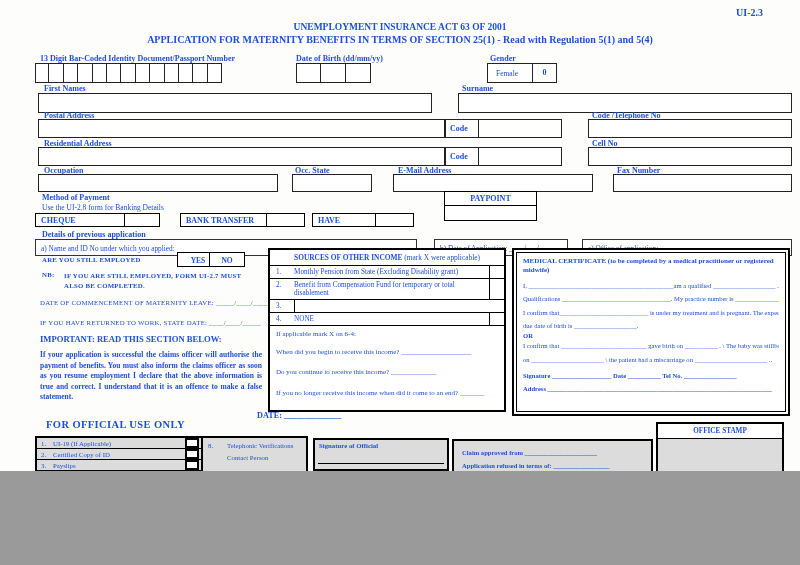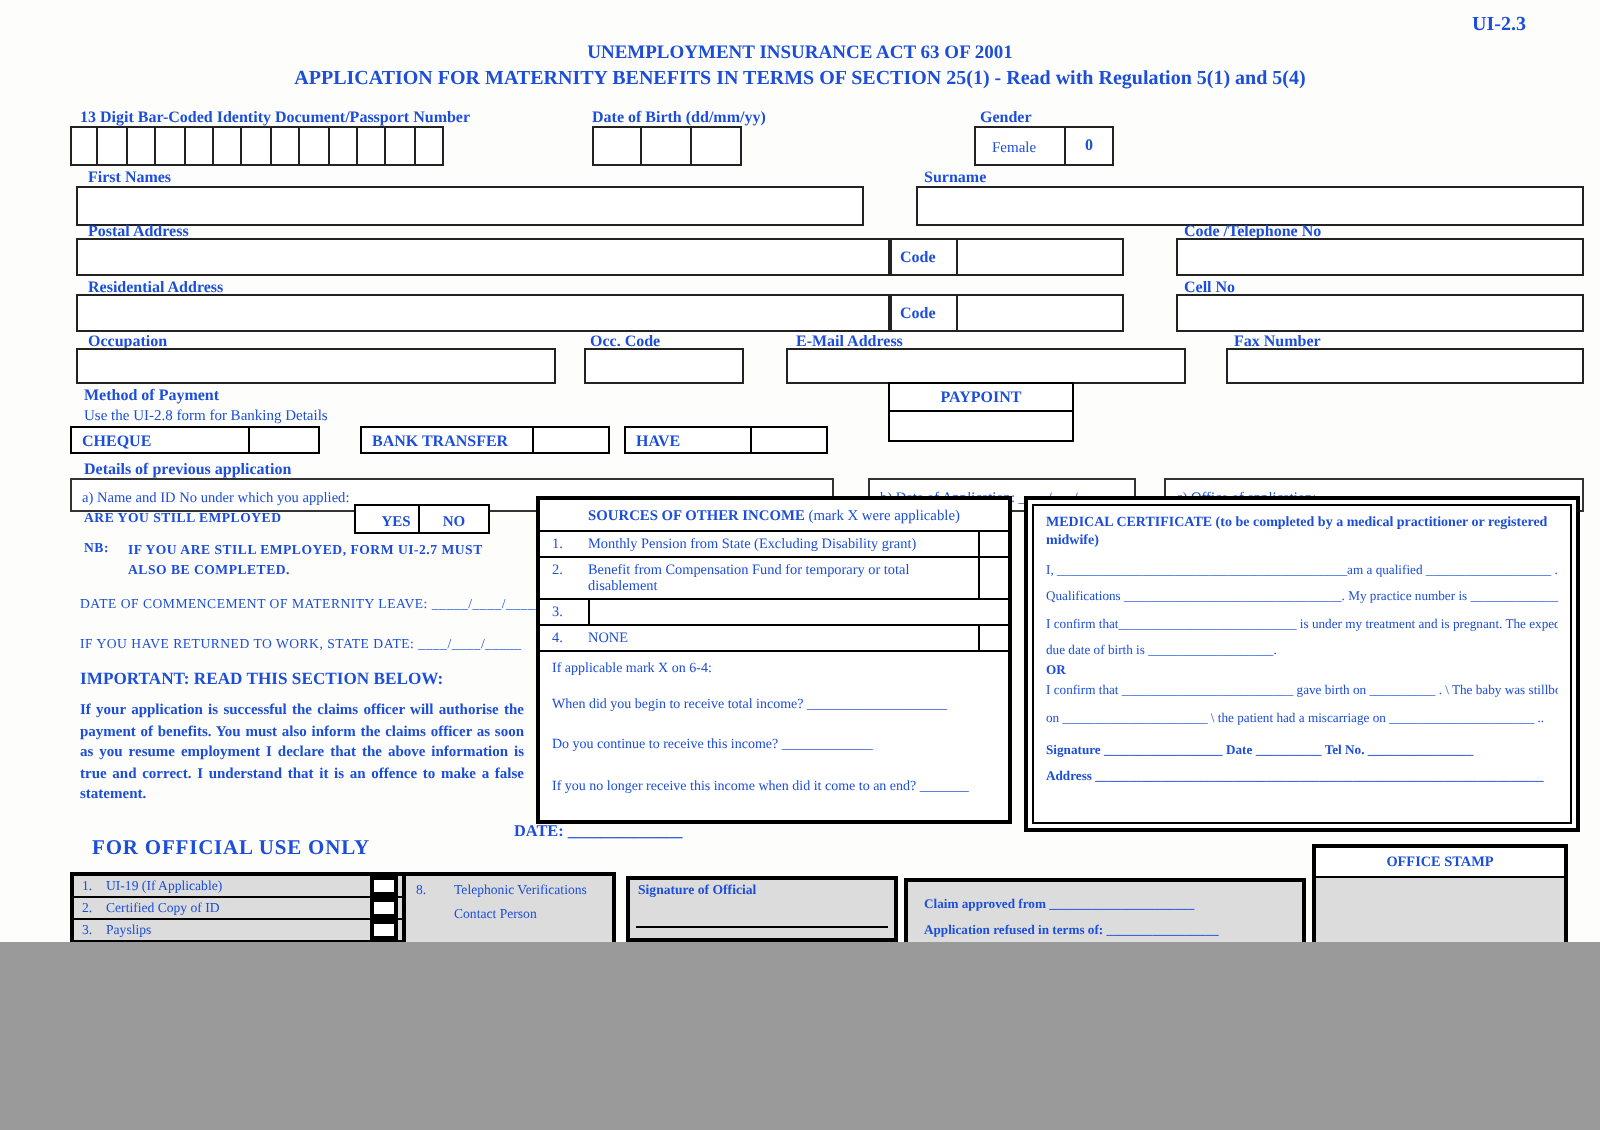--- a/index.html
+++ b/index.html
@@ -132,21 +132,21 @@
   <div class="box" style="left:38px; top:147px; width:407px; height:19px;"></div>
   <div class="codegrp" style="left:445px; top:147px; width:117px; height:19px;">
     <div class="clabel">Code</div>
     <div class="cinput"></div>
   </div>
   <div class="lbl" style="left:592px; top:140px;">Cell No</div>
   <div class="box" style="left:588px; top:147px; width:204px; height:19px;"></div>
 
   <div class="lbl" style="left:44px; top:167px;">Occupation</div>
   <div class="box" style="left:38px; top:174px; width:240px; height:18px;"></div>
-  <div class="lbl" style="left:295px; top:167px;">Occ. Code</div>
+  <div class="lbl" style="left:295px; top:167px;">Occ. State</div>
   <div class="box" style="left:292px; top:174px; width:80px; height:18px;"></div>
   <div class="lbl" style="left:398px; top:167px;">E-Mail Address</div>
   <div class="box" style="left:393px; top:174px; width:200px; height:18px;"></div>
   <div class="lbl" style="left:617px; top:167px;">Fax Number</div>
   <div class="box" style="left:613px; top:174px; width:179px; height:18px;"></div>
 
   <div class="lbl" style="left:42px; top:194px;">Method of Payment</div>
   <div class="lbl plain" style="left:42px; top:204px; font-size:7.5px;">Use the UI-2.8 form for Banking Details</div>
   <div class="chkgrp" style="left:35px; top:213px; width:125px;">
     <div class="glabel">CHEQUE</div>
@@ -197,21 +197,21 @@
       <div class="src-num">3.</div>
       <div class="src-chk"></div>
     </div>
     <div class="src-row">
       <div class="src-num">4.</div>
       <div class="src-text">NONE</div>
       <div class="src-chk"></div>
     </div>
     <div class="src-free">
       <div>If applicable mark X on 6-4:</div>
-      <div style="margin-top:10px;">When did you begin to receive total income? ____________________</div>
+      <div style="margin-top:10px;">When did you begin to receive this income? ____________________</div>
       <div style="margin-top:12px;">Do you continue to receive this income? _____________</div>
       <div style="margin-top:13px;">If you no longer receive this income when did it come to an end? _______</div>
     </div>
   </div>
 
   <div class="medical">
     <div class="med-inner">
       <div class="med-head">MEDICAL CERTIFICATE (to be completed by a medical practitioner or registered midwife)</div>
       <div class="med-line">I,  ____________________________________________am a qualified  ___________________ .</div>
       <div class="med-line">Qualifications  _________________________________. My practice number is  ________________.</div>

